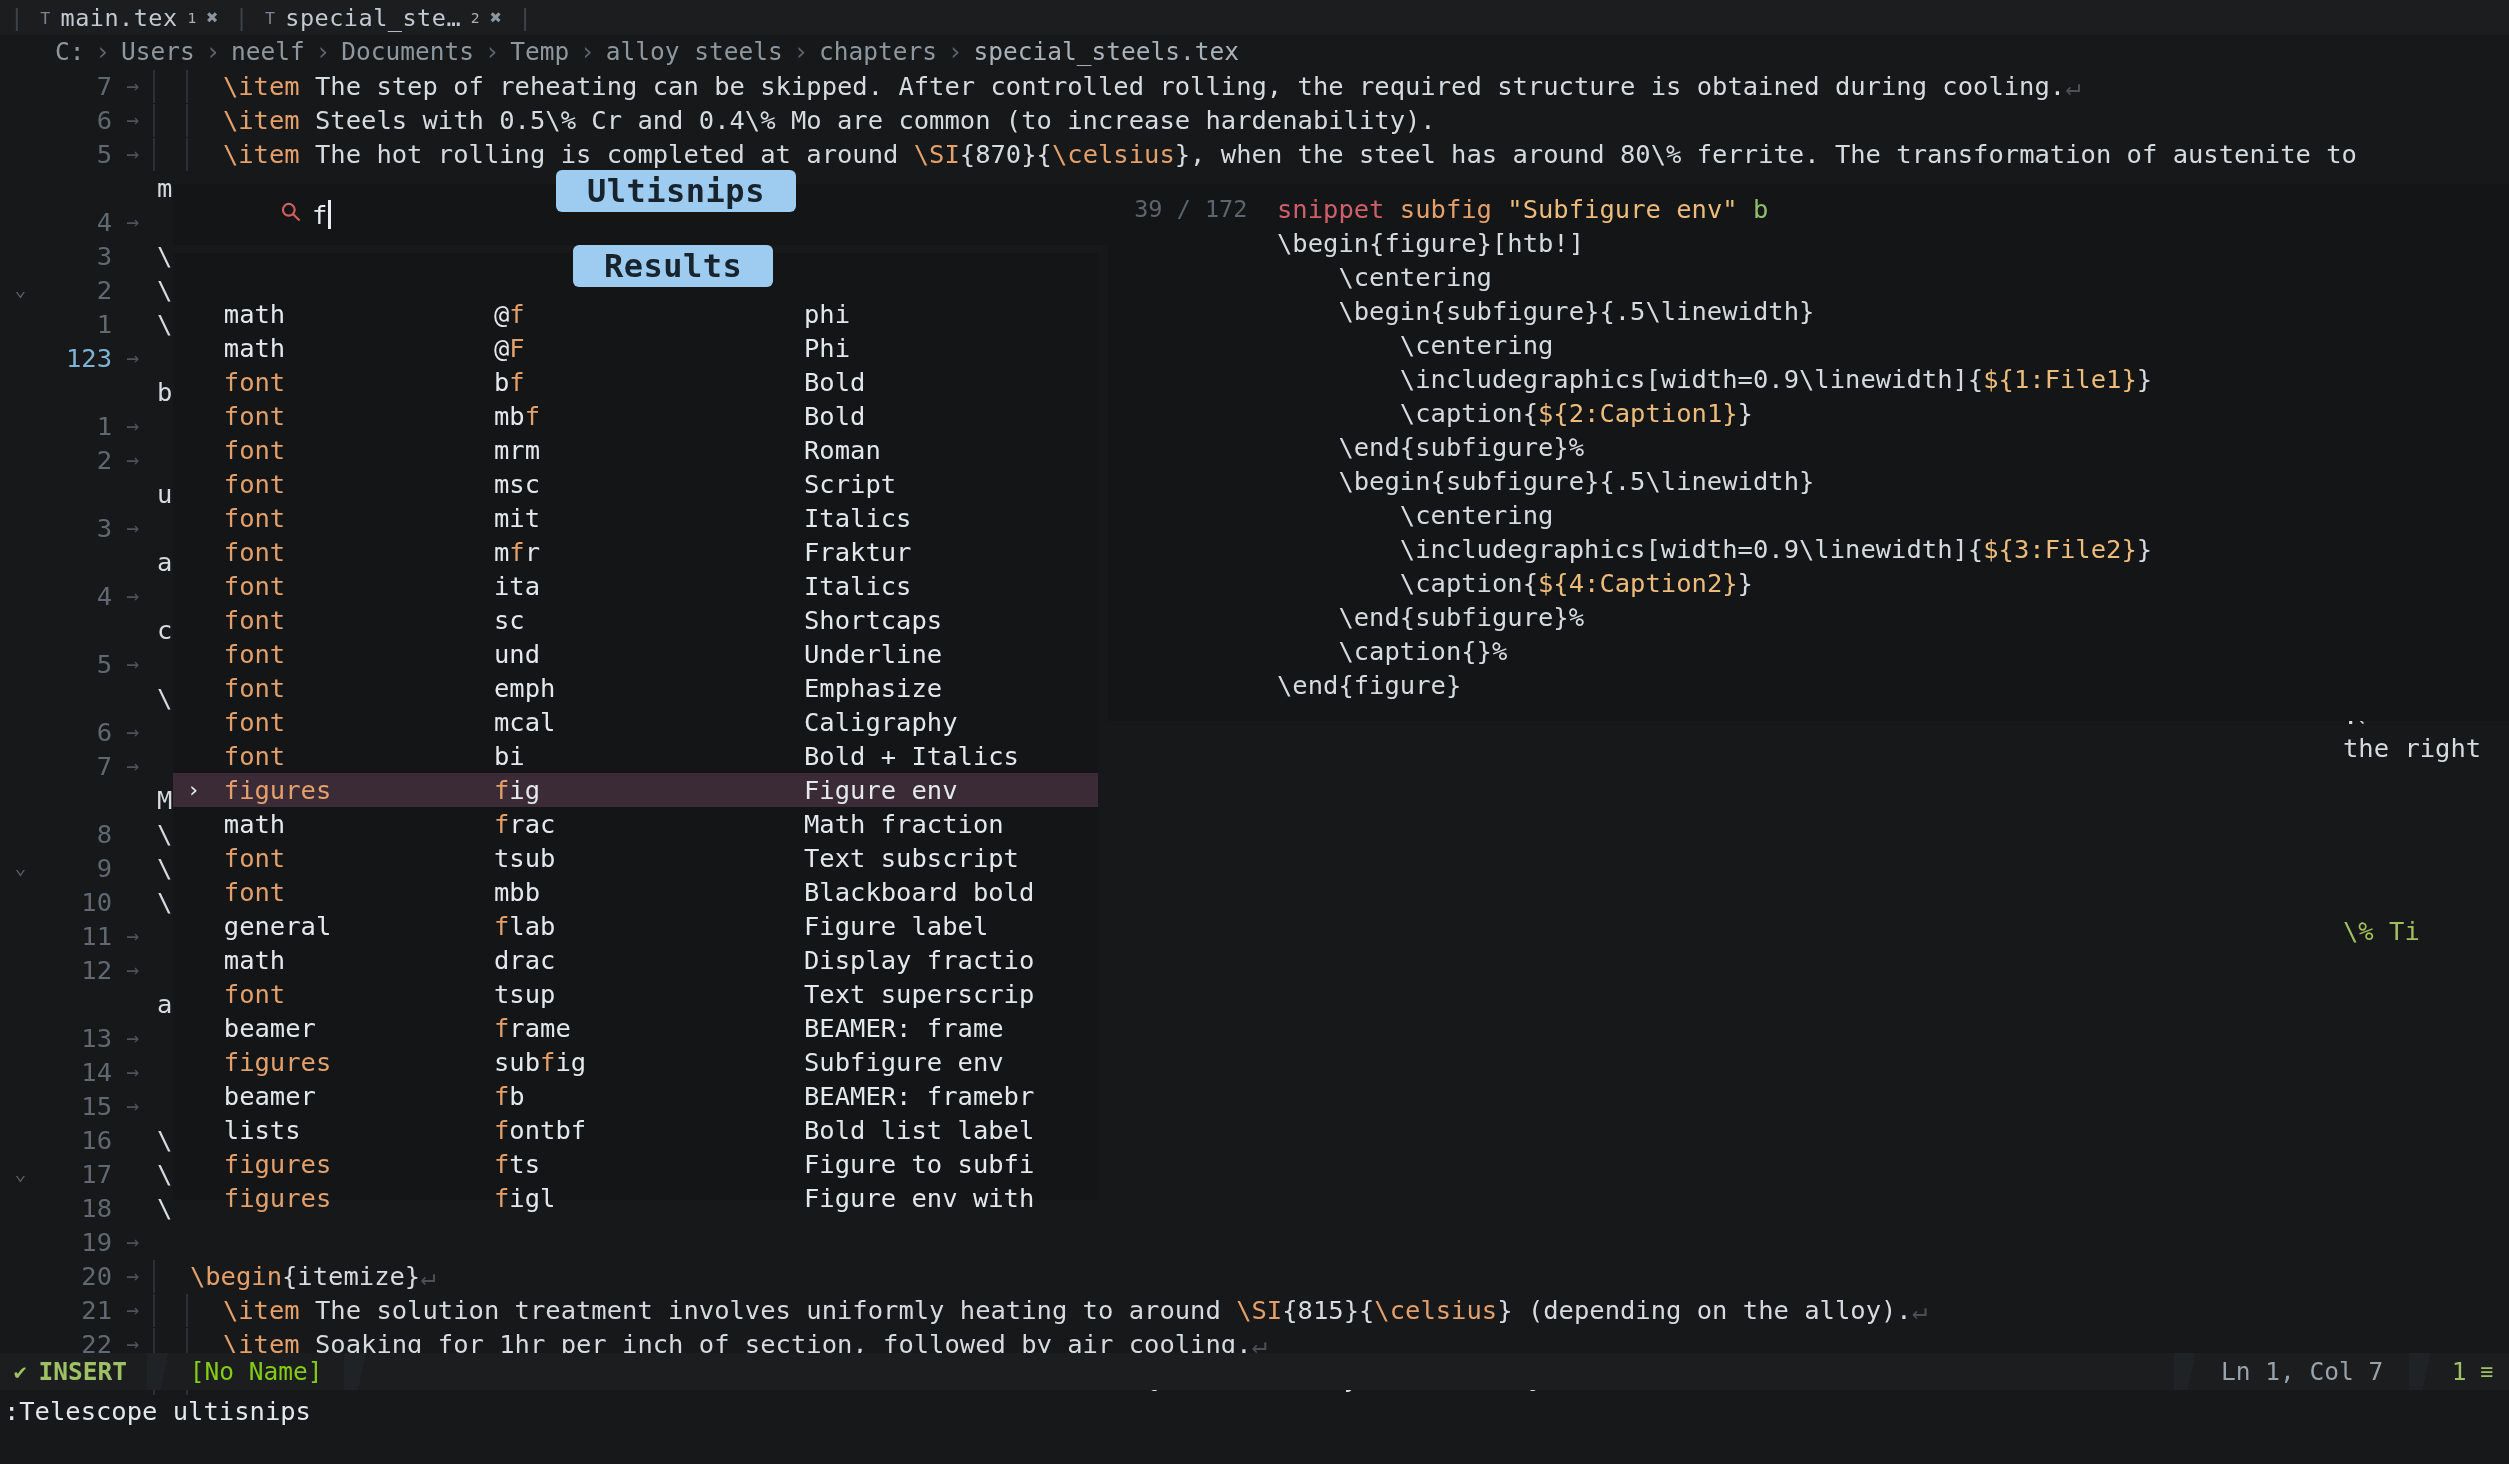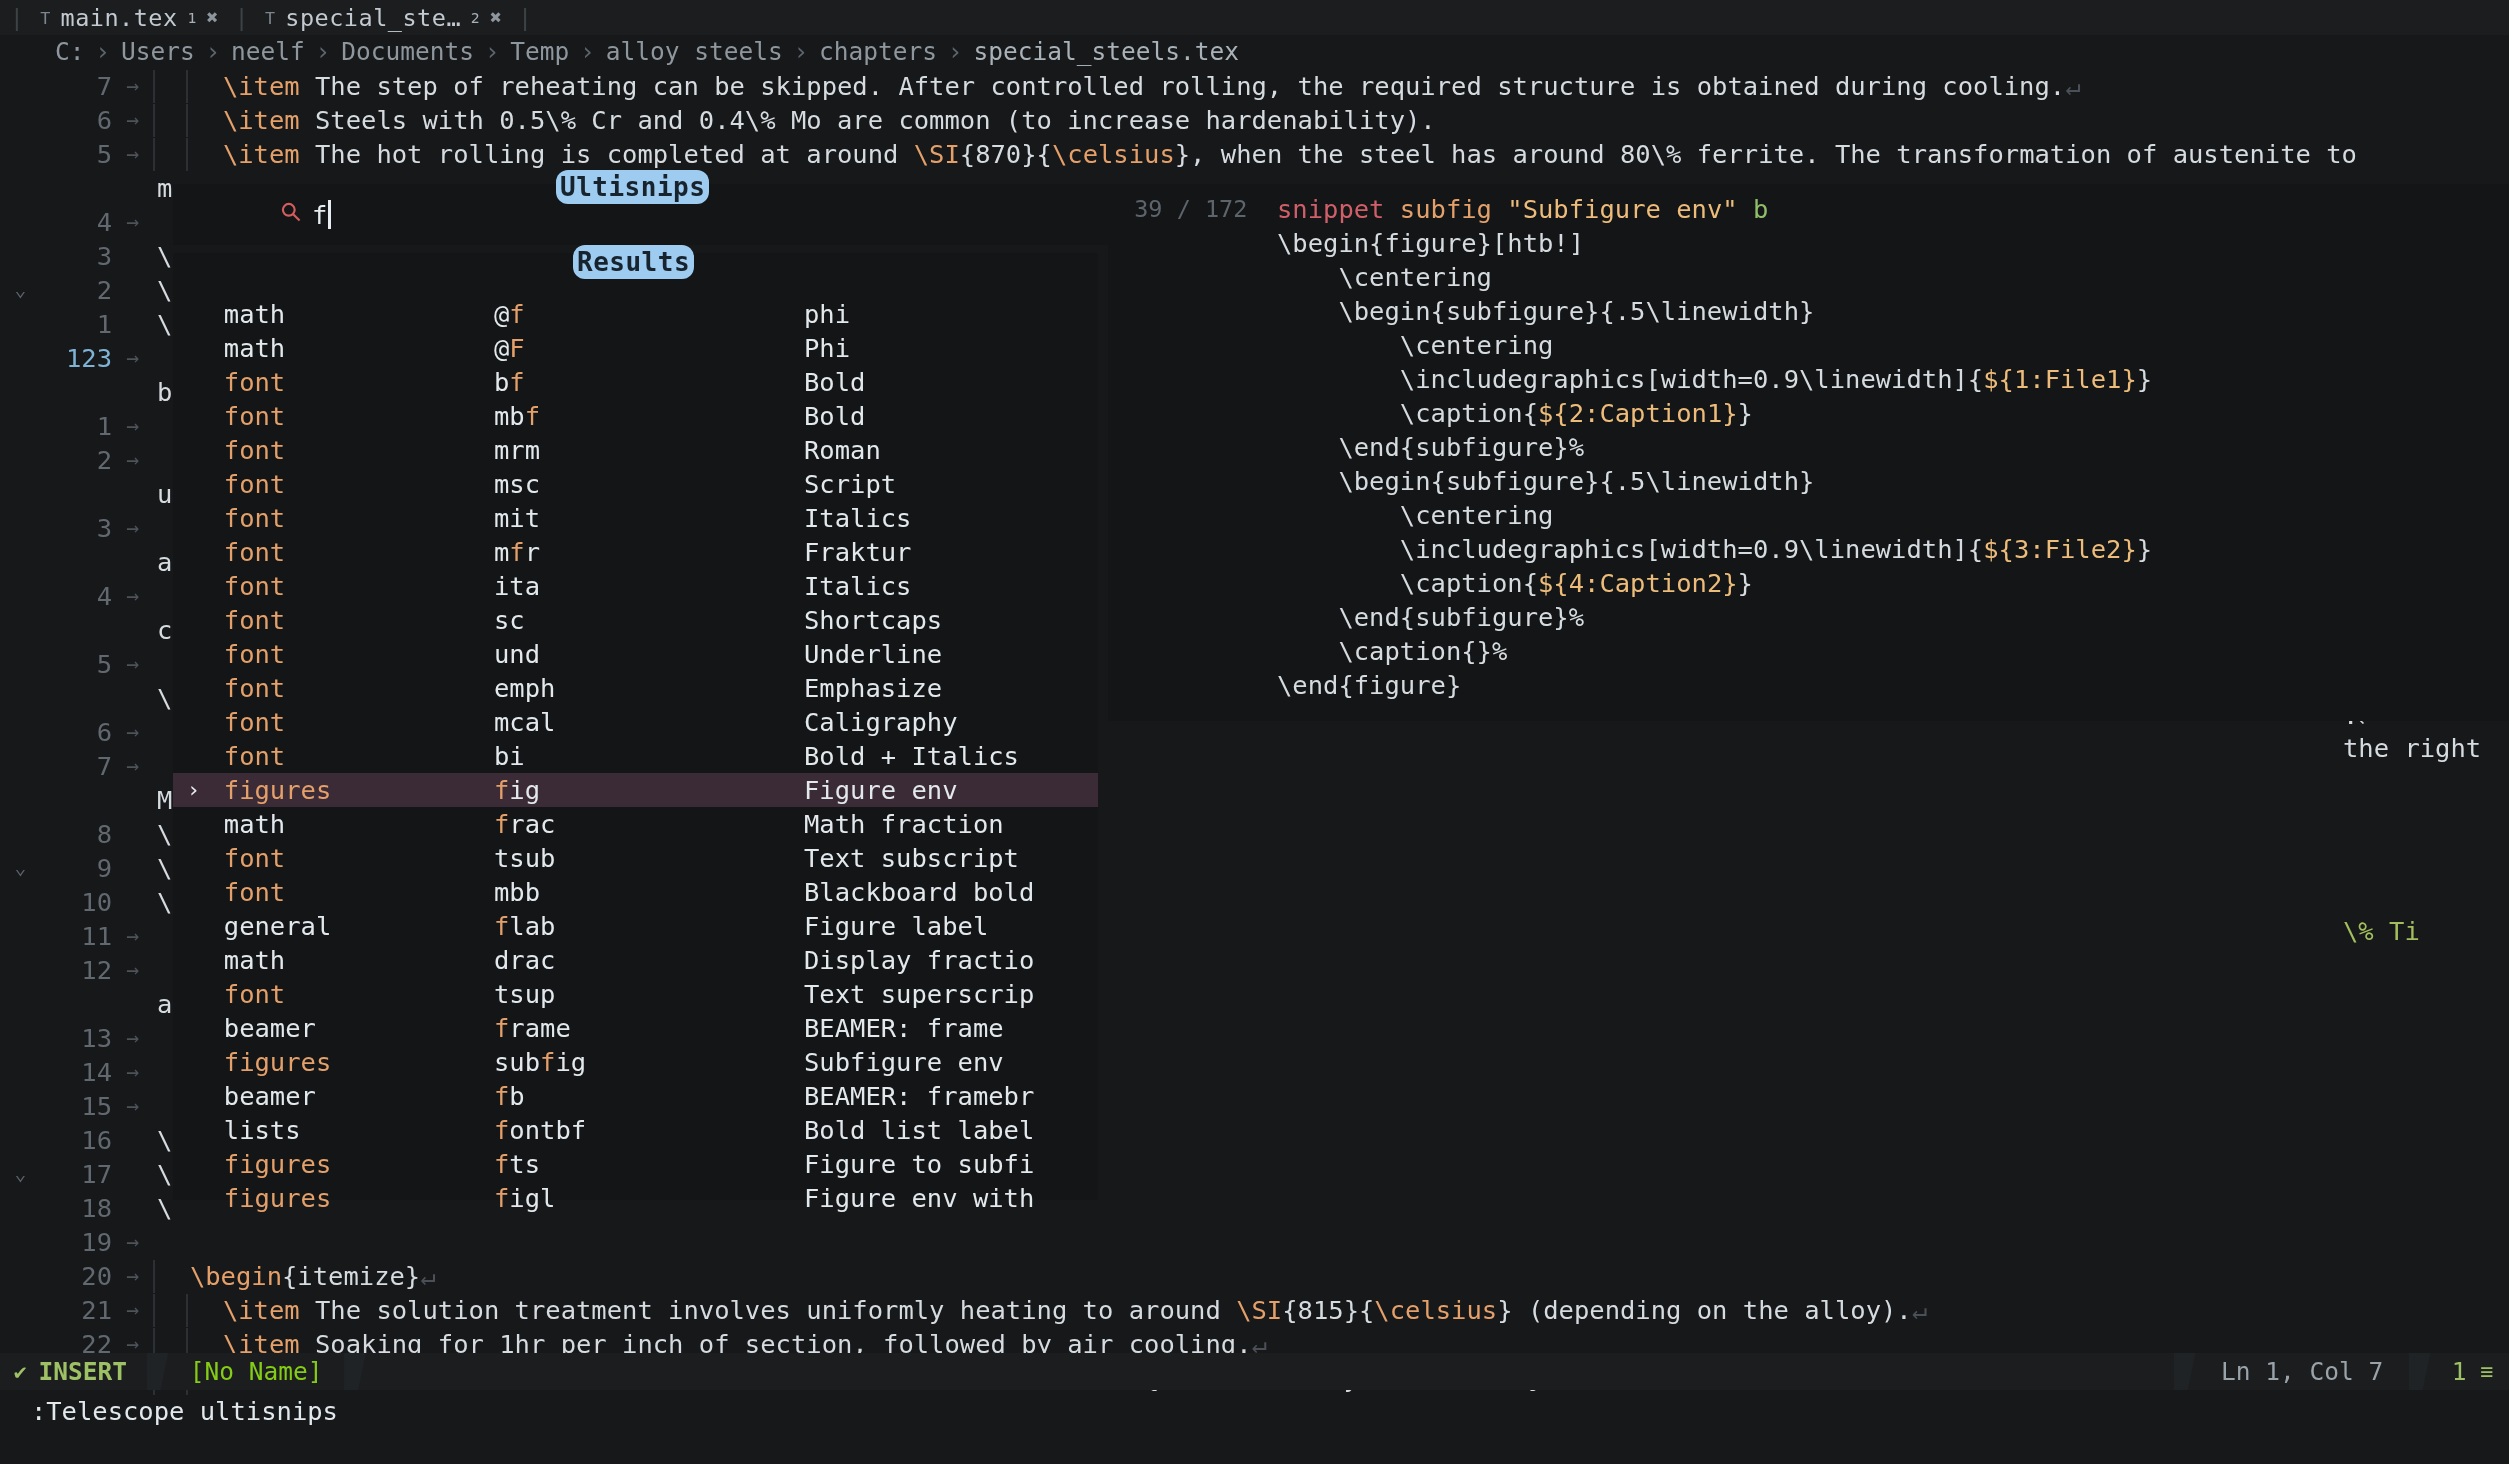--- a/index.html
+++ b/index.html
@@ -69,21 +69,21 @@
     position: absolute; left: 173px; top: 192px; height: 45px;
     display: flex; align-items: center; font-size: 25.5px; white-space: pre;
   }
   .prompt-icon { color: #d35e5e; font-size: 25.5px; padding: 0 9.8px 0 13.7px; }
   .prompt-text { color: #e6ebf0; }
   .prompt-caret { display: inline-block; width: 2.9px; height: 29px; background: #e8edf2; vertical-align: -4.9px; margin-left: 1px; }
 
   
   .ts-title {
     position: absolute; background: #9ecbf0; color: #17232d;
-    font-size: 26px; font-weight: bold; padding: 2px 4px; border-radius: 12px;
+    font-size: 32px; font-weight: bold; padding: 2px 31px; border-radius: 6px;
     letter-spacing: 0.5px; white-space: pre;
   }
   #ts-title-prompt { left: 556px; top: 170px; }
   #ts-title-results { left: 573px; top: 245px; }
 
   
   #ts-results {
     left: 173px; top: 253px; width: 925px; height: 947px;
     background: #131516;
   }
@@ -135,21 +135,21 @@
               clip-path: polygon(0 0, 100% 0, 65% 100%, 0 100%); }
   .sl-file { color: #84cc16; padding: 0 21.6px; }
   .sl-spacer { flex: 1 1 auto; }
   .sl-pos { color: #9aa2aa; padding: 0 25.5px; }
   .sl-buf { color: #9ec165; padding: 0 15.7px 0 21.6px; display: flex; align-items: center; gap: 13.7px; }
   .sl-buf-icon { color: #9ec165; font-size: 21.6px; line-height: 1; }
 
   
   #cmdline {
     position: absolute; left: 0; top: 1390px; width: 2154px; height: 74px;
-    color: #e3e8ed; font-size: 25.5px; padding: 5.9px 0 0 3.9px; white-space: pre; margin-left: 27px;
+    color: #e3e8ed; font-size: 25.5px; padding: 5.9px 0 0 3.9px; white-space: pre;
   }
 </style>
 </head>
 <body>
 
 <div id="tabline">
   <span class="tab-sep">|</span>
   <div class="tab">
     <span class="tab-ft">T</span>
     <span class="tab-name">main.tex</span>

